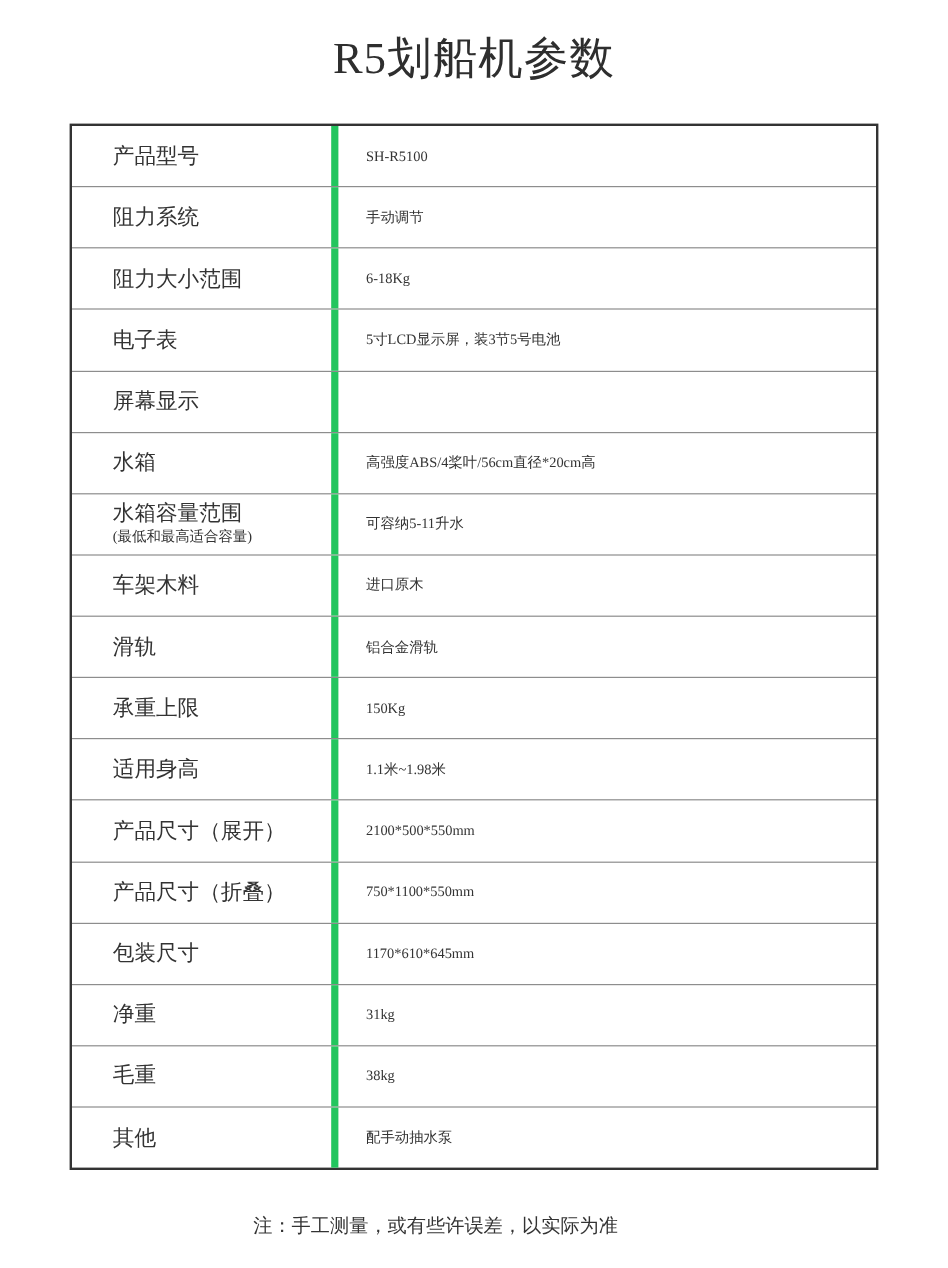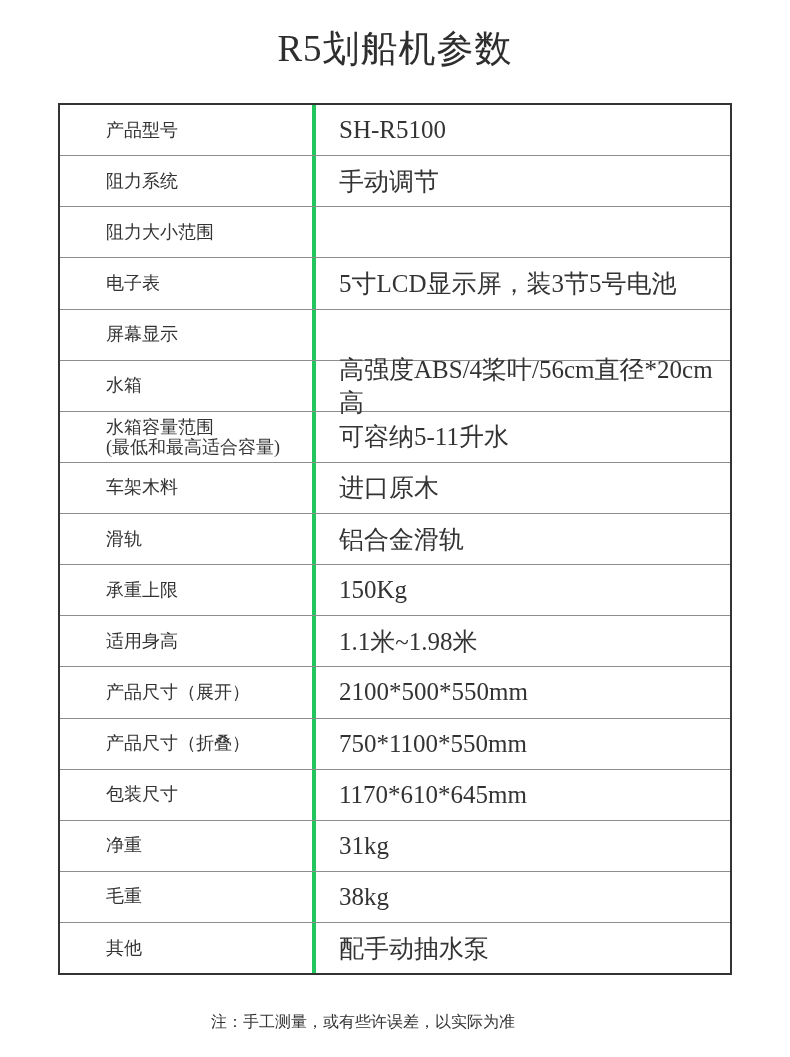--- a/index.html
+++ b/index.html
@@ -43,48 +43,48 @@
     border-bottom: 1px solid #8d8d8d;
     min-height: 0;
   }
   .row:last-child {
     border-bottom: none;
   }
   .cell {
     box-sizing: border-box;
   }
   .label-cell {
-    width: 256px;
-    border-right: 4px solid #22c55e;
+    width: 222px;
+    border-right: 6px solid #22c55e;
     display: flex;
     flex-direction: column;
     justify-content: center;
-    padding-left: 46px;
+    padding-left: 34px;
     padding-right: 6px;
   }
   .label {
     font-size: 18px;
     line-height: 21px;
     color: #333333;
   }
   .sublabel {
-    font-size: 18px;
+    font-size: 12px;
     line-height: 18px;
     color: #333333;
   }
   .sublabel:empty {
     display: none;
   }
   .value-cell {
     flex: 1;
     display: flex;
     align-items: center;
     padding-left: 23px;
     padding-right: 6px;
-    font-size: 25px;
+    font-size: 12px;
     color: #333333;
   }
   .footnote {
     position: absolute;
     top: 984px;
     left: 0;
     width: 100%;
     box-sizing: border-box;
     padding-right: 64px;
     text-align: center;
@@ -114,20 +114,21 @@
 
     </div>
     <div class="cell value-cell">手动调节</div>
   </div>
 
   <div class="row">
     <div class="cell label-cell">
       <div class="label">阻力大小范围</div>
 
     </div>
+    <div class="cell value-cell">6-18Kg</div>
   </div>
 
   <div class="row">
     <div class="cell label-cell">
       <div class="label">电子表</div>
 
     </div>
     <div class="cell value-cell">5寸LCD显示屏，装3节5号电池</div>
   </div>
 

